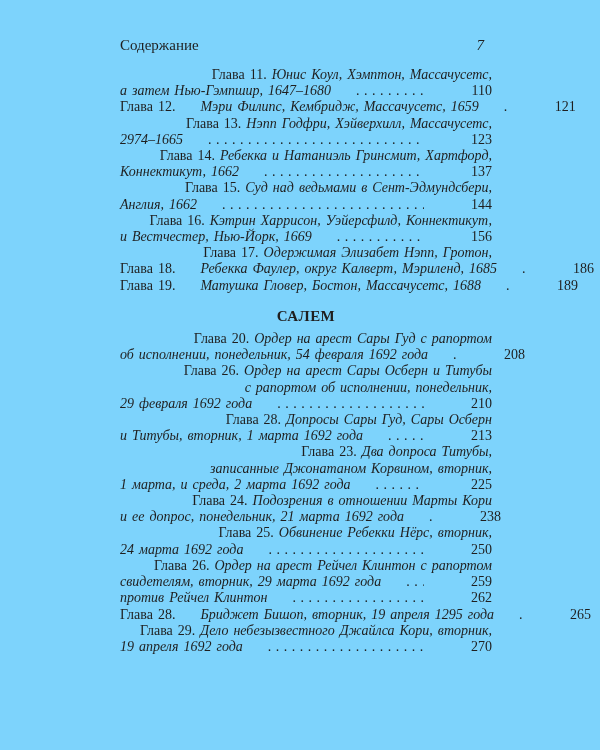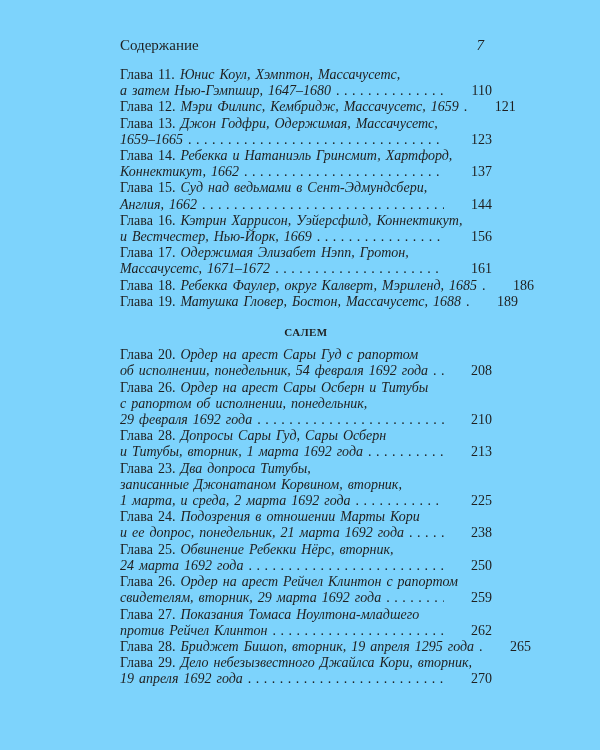--- a/index.html
+++ b/index.html
@@ -24,31 +24,33 @@
   .rh-num { font-style: italic; padding-right: 8px; }
   .toc {
     margin-top: 13px;
     font-size: 14px;
     line-height: 16.2px;
   }
   .toc-section { margin: 0; }
   .section-heading {
     text-align: center;
     font-weight: bold;
-    font-size: 11px;
+    font-size: 15px;
     letter-spacing: 0.4px;
     margin: 14px 0 7px 0;
   }
   .tline {
     white-space: nowrap;
     word-spacing: 1.5px;
+    text-align: right;
   }
   .dotline {
     display: flex;
     align-items: baseline;
+    gap: 20px;
   }
   .label { margin-right: 5px; }
   .it { font-style: italic; }
   .leader {
     flex: 1 1 auto;
     overflow: hidden;
     white-space: nowrap;
     margin: 0 3px 0 5px;
     min-width: 4px;
   }
@@ -74,23 +76,23 @@
           <span class="it">а затем Нью-Гэмпшир, 1647–1680</span>
           <span class="leader"></span>
           <span class="pg">110</span>
         </div>
         <div class="tline dotline">
           <span class="label">Глава 12.</span>
           <span class="it">Мэри Филипс, Кембридж, Массачусетс, 1659</span>
           <span class="leader"></span>
           <span class="pg">121</span>
         </div>
-        <div class="tline"><span class="label">Глава 13.</span><span class="it">Джон Годфри, Одержимая, Массачусетс,</span></div>
+        <div class="tline"><span class="label">Глава 13.</span><span class="it">Нэпп Годфри, Хэйверхилл, Массачусетс,</span></div>
         <div class="tline dotline">
-          <span class="it">1659–1665</span>
+          <span class="it">2974–1665</span>
           <span class="leader"></span>
           <span class="pg">123</span>
         </div>
         <div class="tline"><span class="label">Глава 14.</span><span class="it">Ребекка и Натаниэль Гринсмит, Хартфорд,</span></div>
         <div class="tline dotline">
           <span class="it">Коннектикут, 1662</span>
           <span class="leader"></span>
           <span class="pg">137</span>
         </div>
         <div class="tline"><span class="label">Глава 15.</span><span class="it">Суд над ведьмами в Сент-Эдмундсбери,</span></div>
@@ -99,25 +101,20 @@
           <span class="leader"></span>
           <span class="pg">144</span>
         </div>
         <div class="tline"><span class="label">Глава 16.</span><span class="it">Кэтрин Харрисон, Уэйерсфилд, Коннектикут,</span></div>
         <div class="tline dotline">
           <span class="it">и Вестчестер, Нью-Йорк, 1669</span>
           <span class="leader"></span>
           <span class="pg">156</span>
         </div>
         <div class="tline"><span class="label">Глава 17.</span><span class="it">Одержимая Элизабет Нэпп, Гротон,</span></div>
-        <div class="tline dotline">
-          <span class="it">Массачусетс, 1671–1672</span>
-          <span class="leader"></span>
-          <span class="pg">161</span>
-        </div>
         <div class="tline dotline">
           <span class="label">Глава 18.</span>
           <span class="it">Ребекка Фаулер, округ Калверт, Мэриленд, 1685</span>
           <span class="leader"></span>
           <span class="pg">186</span>
         </div>
         <div class="tline dotline">
           <span class="label">Глава 19.</span>
           <span class="it">Матушка Гловер, Бостон, Массачусетс, 1688</span>
           <span class="leader"></span>
@@ -163,21 +160,20 @@
           <span class="it">24 марта 1692 года</span>
           <span class="leader"></span>
           <span class="pg">250</span>
         </div>
         <div class="tline"><span class="label">Глава 26.</span><span class="it">Ордер на арест Рейчел Клинтон с рапортом</span></div>
         <div class="tline dotline">
           <span class="it">свидетелям, вторник, 29 марта 1692 года</span>
           <span class="leader"></span>
           <span class="pg">259</span>
         </div>
-        <div class="tline"><span class="label">Глава 27.</span><span class="it">Показания Томаса Ноултона-младшего</span></div>
         <div class="tline dotline">
           <span class="it">против Рейчел Клинтон</span>
           <span class="leader"></span>
           <span class="pg">262</span>
         </div>
         <div class="tline dotline">
           <span class="label">Глава 28.</span>
           <span class="it">Бриджет Бишоп, вторник, 19 апреля 1295 года</span>
           <span class="leader"></span>
           <span class="pg">265</span>

